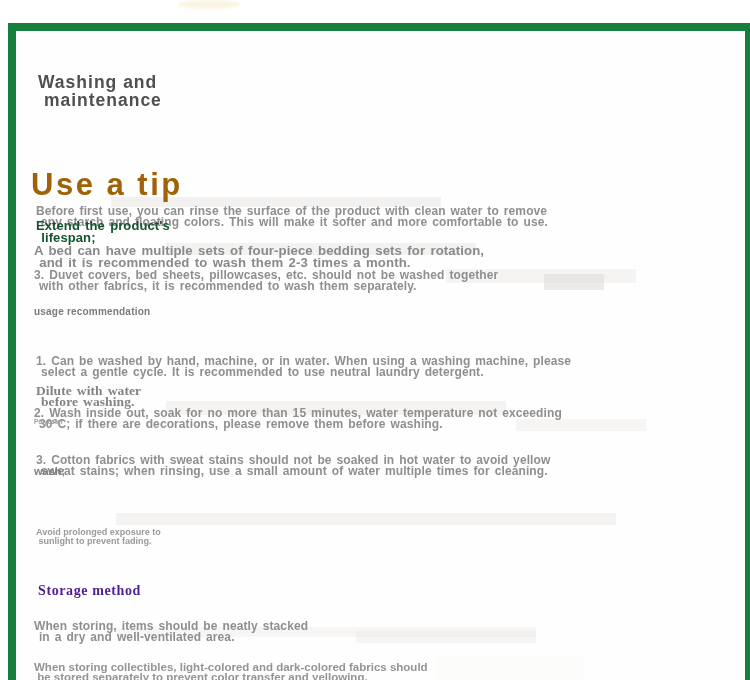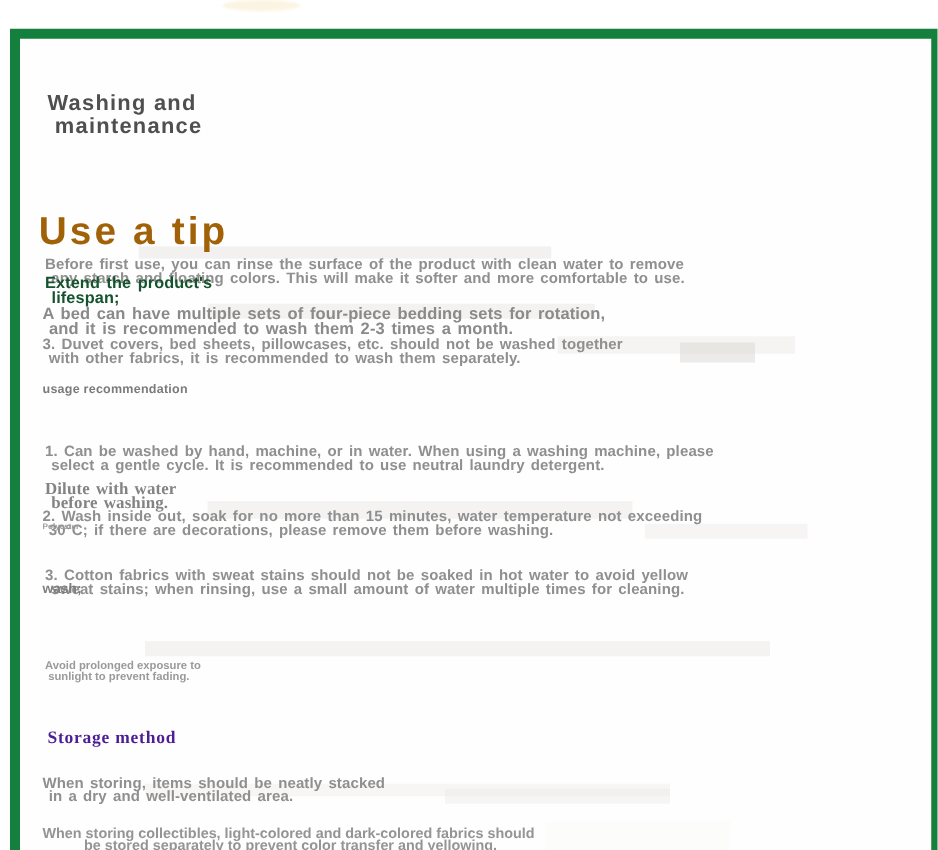--- a/index.html
+++ b/index.html
@@ -43,21 +43,21 @@
   .usage-label{left:18px;top:276px;font-size:10px;line-height:10px;color:#7b7b7b;letter-spacing:.2px;}
   .p-usage-1{left:20px;top:313px;}
   .p-usage-2{left:20px;top:340px;font-size:13.5px;color:#838383;font-family:Liberation Serif, serif;}
   .p-usage-3{left:18px;top:365px;}
   .polyester-note{left:18px;top:387px;font-size:6.5px;line-height:7px;color:#9d9d9d;}
   .p-usage-4{left:20px;top:412px;}
   .wash-label{left:18px;top:435px;font-size:11px;line-height:11px;color:#7e7e7e;}
   .p-usage-5{left:18px;top:463px;}
   .avoid-note{left:20px;top:488px;font-size:9px;line-height:8.5px;color:#9a9a9a;}
   .p-storage-1{left:18px;top:578px;}
-  .p-storage-2{left:18px;top:619px;font-size:11.5px;line-height:10px;color:#949494;text-align:center;}
+  .p-storage-2{left:18px;top:619px;font-size:11.5px;line-height:10px;color:#949494;}
   
   .artifact{position:absolute;pointer-events:none;}
   .blob-top{left:178px;top:0;width:62px;height:9px;border-radius:50%;
     background:#fbf3dd;opacity:.85;filter:blur(1px);}
   .sm1{left:95px;top:166px;width:330px;height:10px;background:rgba(219,216,210,.32);}
   .sm2{left:150px;top:212px;width:310px;height:12px;background:rgba(226,224,220,.38);}
   .sm3{left:430px;top:238px;width:190px;height:14px;background:rgba(228,226,222,.34);}
   .sm4{left:528px;top:243px;width:60px;height:16px;background:rgba(213,210,206,.42);}
   .sm5{left:150px;top:370px;width:340px;height:14px;background:rgba(228,226,222,.38);}
   .sm6{left:500px;top:388px;width:130px;height:12px;background:rgba(230,228,224,.32);}

